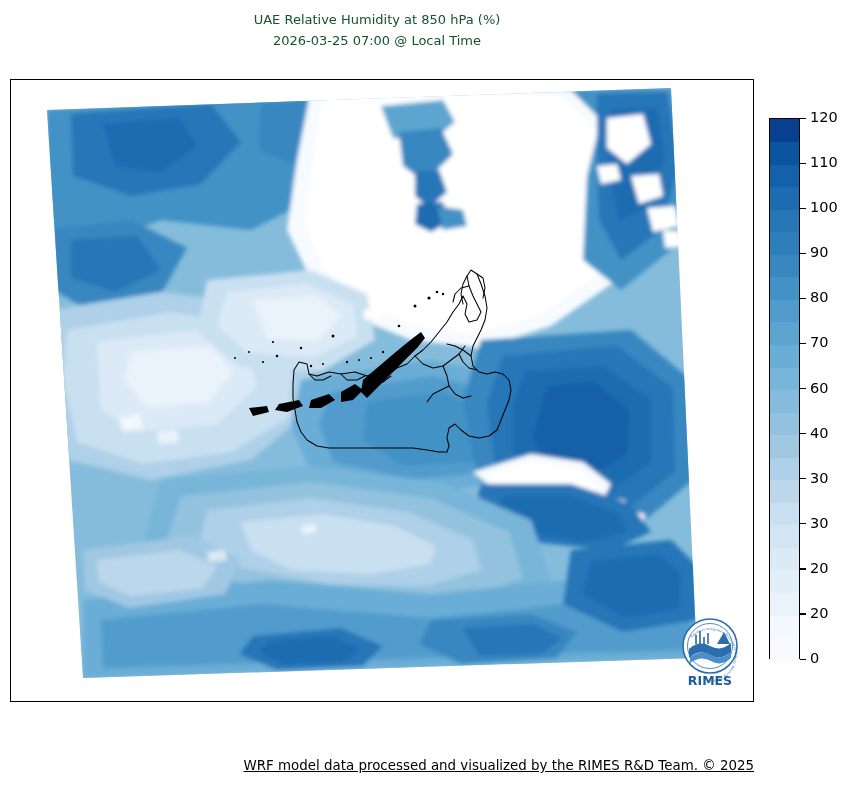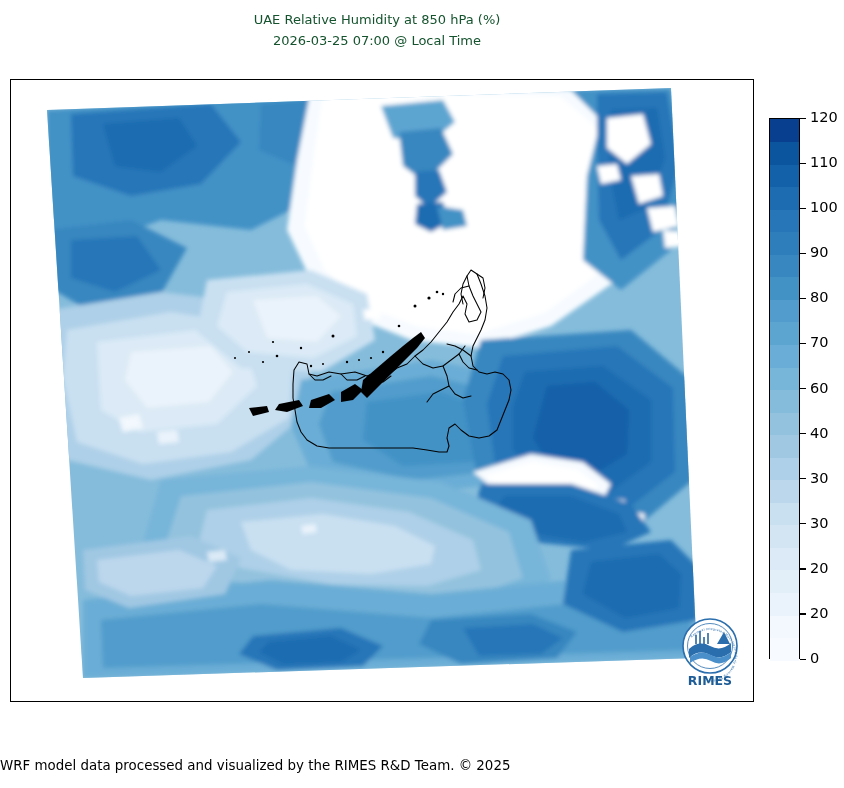--- a/index.html
+++ b/index.html
@@ -49,22 +49,22 @@
   }
 
   
   .logo{
     position:absolute;left:679px;top:615px;width:62px;height:76px;
     pointer-events:none;
   }
 
   
   .footer{
-    position:absolute;left:0;top:758px;width:754px;text-align:left;
-    font-size:13.4px;color:#000;white-space:pre;
+    position:absolute;left:0;top:758px;width:754px;text-align:right;
+    font-size:13.4px;color:#000;white-space:pre;text-decoration:underline;
   }
 </style>
 </head>
 <body>
 
 <div id="root">
 
   <div class="title-block">
     <div class="title-line">UAE Relative Humidity at 850 hPa (%)</div>
     <div class="title-line">2026-03-25 07:00 @ Local Time</div>

